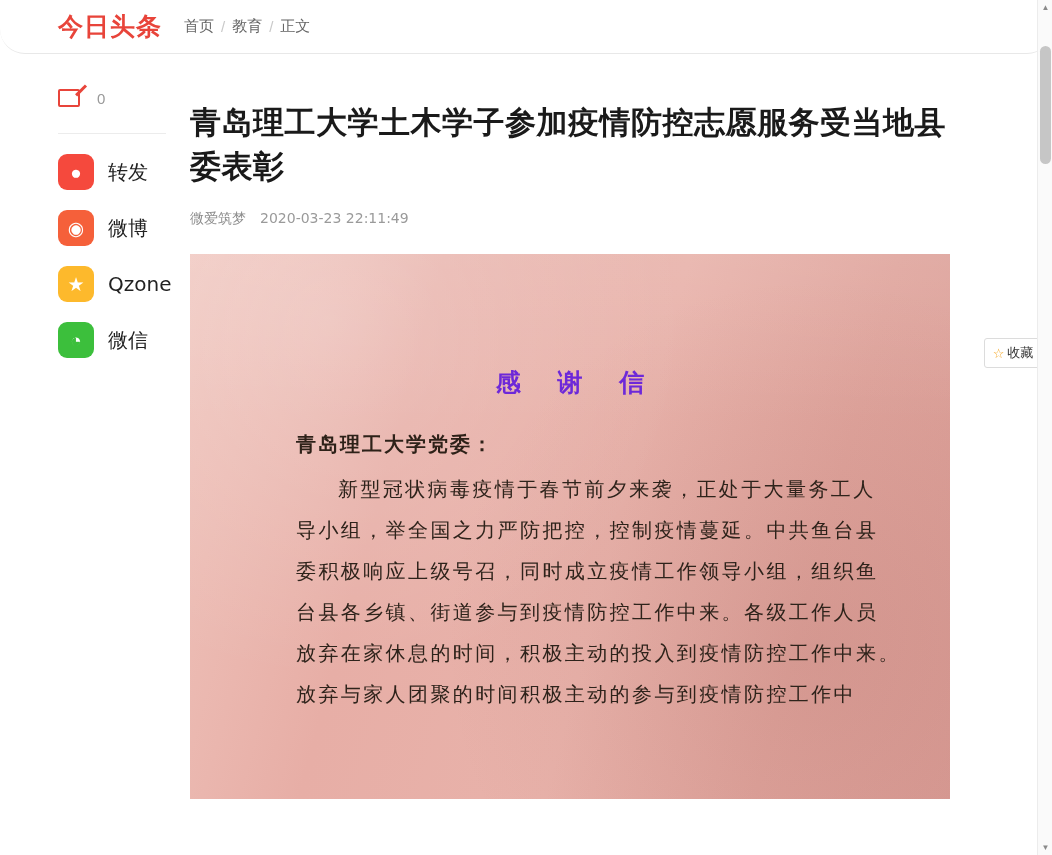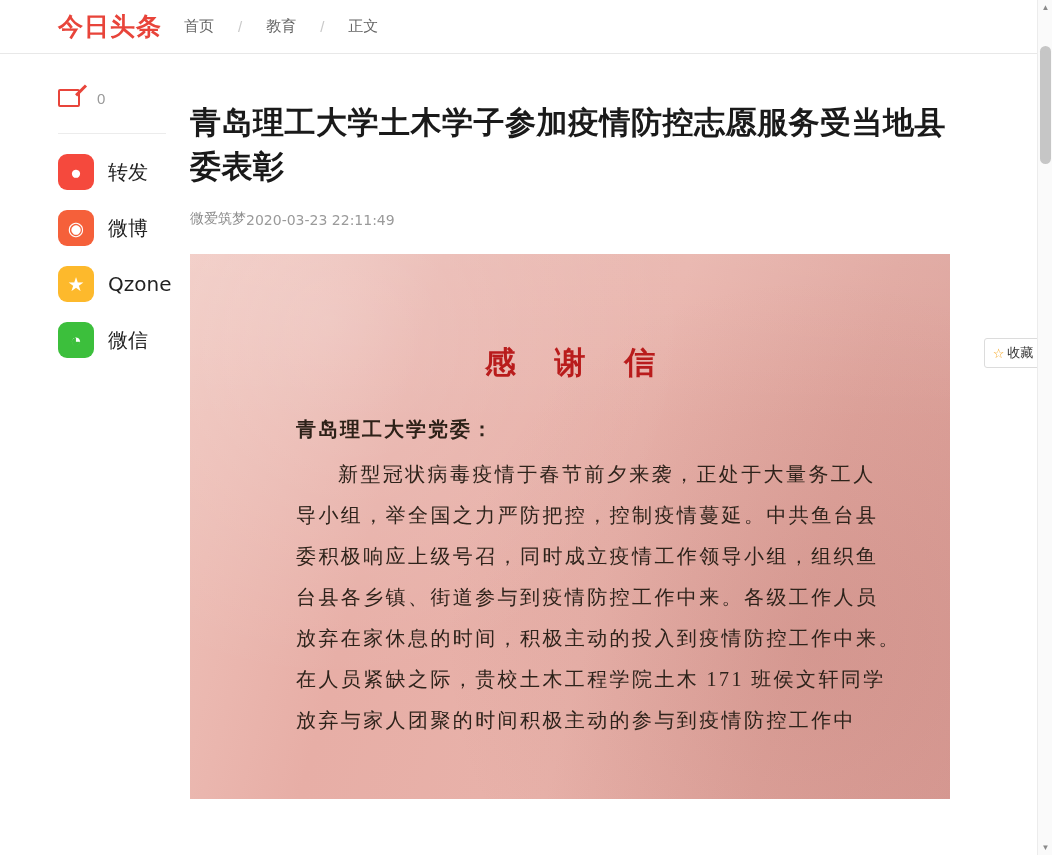--- a/index.html
+++ b/index.html
@@ -12,37 +12,38 @@
   }
 
   
   .header {
     position: relative;
     height: 54px;
     border-bottom: 1px solid #e8e8e8;
     display: flex;
     align-items: center;
     background: #fff;
+    border-radius: 25px;
   }
   .logo {
     margin-left: 58px;
     font-size: 25px;
     font-weight: bold;
     color: #e8443a;
     letter-spacing: 1px;
     line-height: 1;
     font-family: "DejaVu Sans", sans-serif;
   }
   .breadcrumb {
     margin-left: 22px;
     font-size: 15px;
     color: #888;
     display: flex;
     align-items: center;
-    gap: 24px;
+    gap: 7px;
   }
   .breadcrumb .crumb { color: #666; }
   .breadcrumb .crumb.active { color: #666; text-align: center; }
   .breadcrumb .sep { color: #c9c9c9; }
 
   
   .page {
     display: flex;
     position: relative;
     height: 801px;
@@ -130,21 +131,22 @@
     color: #1a1a1a;
     margin: 0 0 22px 0;
     font-family: "DejaVu Sans", sans-serif;
     letter-spacing: 0.5px;
   }
   .meta {
     font-size: 14px;
     color: #999;
     margin-bottom: 26px;
     display: flex;
-    align-items: flex-end;
+    gap: 14px;
+    align-items: flex-start;
     font-family: "DejaVu Sans", sans-serif;
   }
   .meta .author { color: #8d8d8d; }
   .meta .time { color: #9a9a9a; }
   .body-p {
     font-size: 18.5px;
     line-height: 1.78;
     color: #2b2b2b;
     margin: 0 0 18px 0;
     font-family: "DejaVu Sans", sans-serif;
@@ -175,25 +177,25 @@
       radial-gradient(circle at 18% 12%, rgba(255,255,255,0.22), rgba(255,255,255,0) 45%),
       radial-gradient(circle at 82% 70%, rgba(160,90,85,0.16), rgba(0,0,0,0) 50%);
   }
   .letter-inner {
     position: absolute;
     left: 0; right: 0; top: 0;
     padding: 0 64px;
   }
   .letter-title {
     text-align: center;
-    margin-top: 88px;
-    font-size: 31px;
+    margin-top: 112px;
+    font-size: 25px;
     letter-spacing: 14px;
     font-weight: bold;
-    color: #b91c1c;
+    color: #6d28d9;
     font-family: "DejaVu Serif", serif;
     text-indent: 14px;
   }
   .letter-salut {
     margin-top: 32px;
     margin-left: 42px;
     font-size: 20px;
     font-weight: bold;
     color: #2d2118;
     font-family: "DejaVu Serif", serif;
@@ -313,21 +315,20 @@
     <div class="letter-wrap">
       <div class="letter-paper"></div>
       <div class="letter-inner">
         <div class="letter-title">感 谢 信</div>
         <div class="letter-salut">青岛理工大学党委：</div>
         <div class="letter-line indent">新型冠状病毒疫情于春节前夕来袭，正处于大量务工人</div>
         <div class="letter-line">导小组，举全国之力严防把控，控制疫情蔓延。中共鱼台县</div>
         <div class="letter-line">委积极响应上级号召，同时成立疫情工作领导小组，组织鱼</div>
         <div class="letter-line">台县各乡镇、街道参与到疫情防控工作中来。各级工作人员</div>
         <div class="letter-line">放弃在家休息的时间，积极主动的投入到疫情防控工作中来。</div>
-        <div class="letter-line">在人员紧缺之际，贵校土木工程学院土木 171 班侯文轩同学</div>
         <div class="letter-line">放弃与家人团聚的时间积极主动的参与到疫情防控工作中</div>
       </div>
     </div>
   </div>
 
   <div class="fav-btn">
     <span class="star">☆</span>
     <span>收藏</span>
   </div>
 </div>

